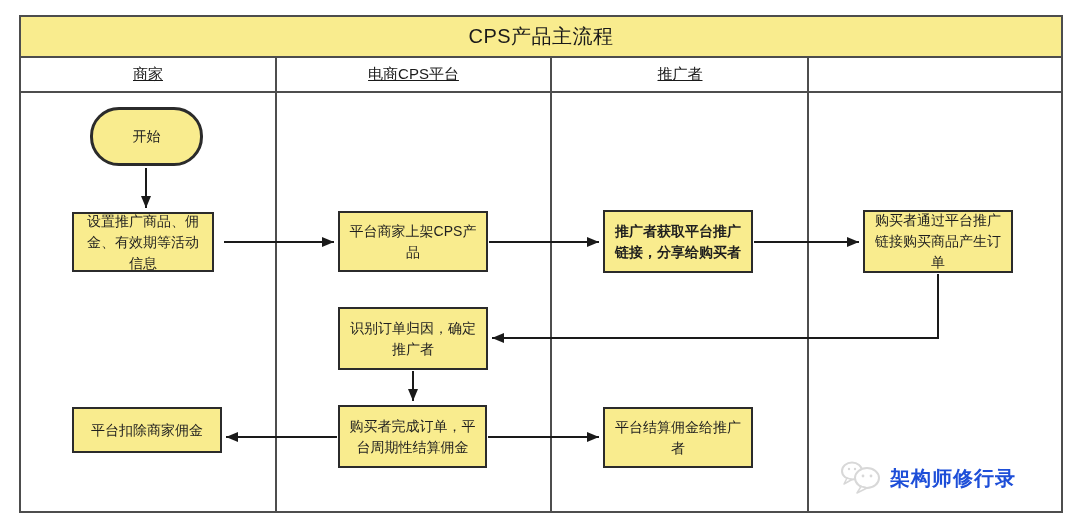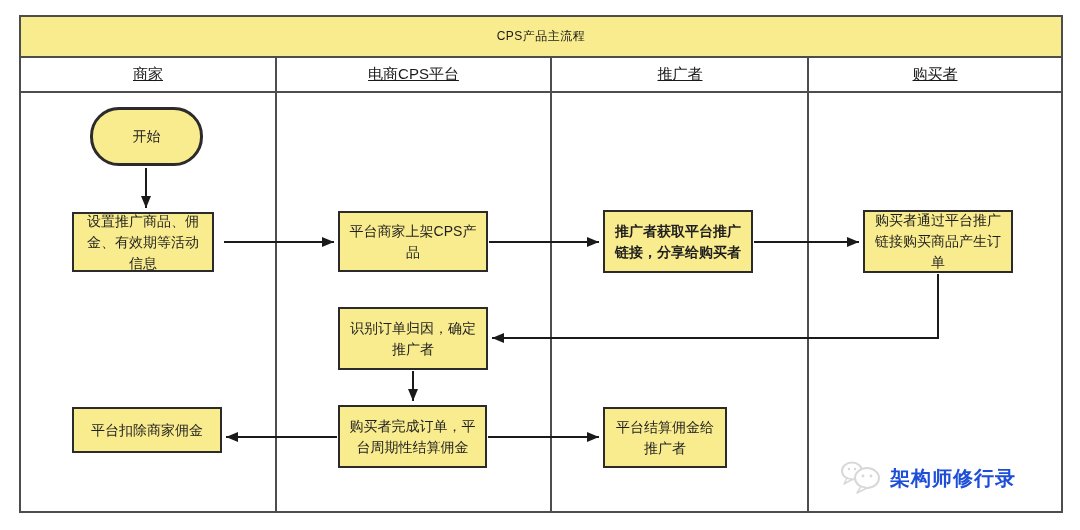--- a/index.html
+++ b/index.html
@@ -14,21 +14,21 @@
   }
   
   .frame {
     position: absolute; left: 19px; top: 15px; width: 1044px; height: 498px;
     border: 2px solid #4d4d4d; background: #ffffff;
   }
   .title-bar {
     position: absolute; left: 19px; top: 15px; width: 1044px; height: 43px;
     background: #F9EC8E; border: 2px solid #4d4d4d;
     display: flex; align-items: center; justify-content: center;
-    font-size: 12px; color: #1a1a1a; letter-spacing: 0.5px;
+    font-size: 20px; color: #1a1a1a; letter-spacing: 0.5px;
   }
   .lane-divider {
     position: absolute; top: 58px; width: 2px; height: 455px; background: #4d4d4d;
   }
   .header-bottom-line {
     position: absolute; left: 21px; top: 91px; width: 1040px; height: 2px; background: #4d4d4d;
   }
   .lane-label {
     position: absolute; top: 58px; height: 33px;
     display: flex; align-items: center; justify-content: center;
@@ -68,21 +68,20 @@
   <div class="title-bar">CPS产品主流程</div>
 
   <div class="lane-divider" style="left:275px;"></div>
   <div class="lane-divider" style="left:550px;"></div>
   <div class="lane-divider" style="left:807px;"></div>
   <div class="header-bottom-line"></div>
 
   <div class="lane-label" style="left:21px;  width:254px;">商家</div>
   <div class="lane-label" style="left:277px; width:273px;">电商CPS平台</div>
   <div class="lane-label" style="left:552px; width:256px;border-radius:6px;">推广者</div>
-  <div class="lane-label" style="left:809px; width:252px;">购买者</div>
 
   <svg class="edges" viewBox="0 0 1080 530" xmlns="http://www.w3.org/2000/svg">
     <defs>
       <marker id="arrow" viewBox="0 0 6 5" markerWidth="6" markerHeight="5" refX="6" refY="2.5" orient="auto">
         <polygon points="0,0 6,2.5 0,5" fill="#1a1a1a"></polygon>
       </marker>
     </defs>
     <path d="M146,168 L146,208" stroke="#1a1a1a" stroke-width="2" fill="none" marker-end="url(#arrow)"></path>
     <path d="M224,242 L334,242" stroke="#1a1a1a" stroke-width="2" fill="none" marker-end="url(#arrow)"></path>
     <path d="M489,242 L599,242" stroke="#1a1a1a" stroke-width="2" fill="none" marker-end="url(#arrow)"></path>
@@ -94,21 +93,21 @@
   </svg>
 
   <div class="node stadium" style="left:90px;  top:107px; width:113px; height:59px;">开始</div>
   <div class="node" style="left:72px;  top:212px; width:142px; height:60px;">设置推广商品、佣金、有效期等活动信息</div>
   <div class="node" style="left:338px; top:211px; width:150px; height:61px;">平台商家上架CPS产品</div>
   <div class="node" style="left:603px; top:210px; width:150px; height:63px;font-weight:bold;">推广者获取平台推广链接，分享给购买者</div>
   <div class="node" style="left:863px; top:210px; width:150px; height:63px;">购买者通过平台推广链接购买商品产生订单</div>
   <div class="node" style="left:338px; top:307px; width:150px; height:63px;">识别订单归因，确定推广者</div>
   <div class="node" style="left:338px; top:405px; width:149px; height:63px;">购买者完成订单，平台周期性结算佣金</div>
   <div class="node" style="left:72px;  top:407px; width:150px; height:46px;">平台扣除商家佣金</div>
-  <div class="node" style="left:603px; top:407px; width:124px; height:61px;">平台结算佣金给推广者</div>
+  <div class="node" style="left:603px; top:407px; width:150px; height:61px;">平台结算佣金给推广者</div>
 
   <div class="watermark">
     <svg width="42" height="40" viewBox="0 0 42 40" xmlns="http://www.w3.org/2000/svg">
       <ellipse cx="12" cy="13" rx="10" ry="8.5" fill="#ffffff" stroke="#d8d8d8" stroke-width="2"></ellipse>
       <path d="M7,20 L4,26 L12,21.5 Z" fill="#ffffff" stroke="#d8d8d8" stroke-width="1.5" stroke-linejoin="round"></path>
       <circle cx="9" cy="11" r="1.2" fill="#d8d8d8"></circle>
       <circle cx="15" cy="11" r="1.2" fill="#d8d8d8"></circle>
       <ellipse cx="27" cy="20" rx="12" ry="10" fill="#ffffff" stroke="#d8d8d8" stroke-width="2"></ellipse>
       <path d="M21,28.5 L17,35 L27,30 Z" fill="#ffffff" stroke="#d8d8d8" stroke-width="1.5" stroke-linejoin="round"></path>
       <circle cx="23" cy="18" r="1.4" fill="#d8d8d8"></circle>

